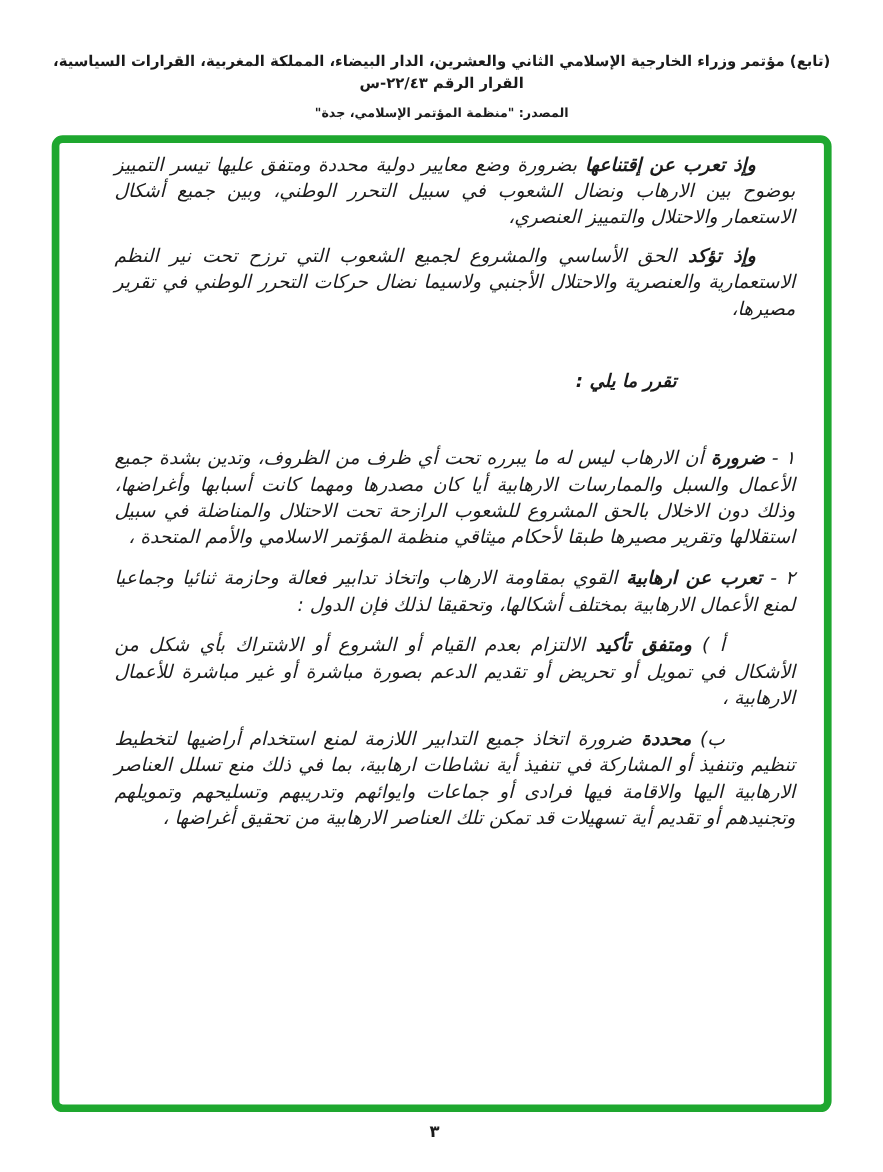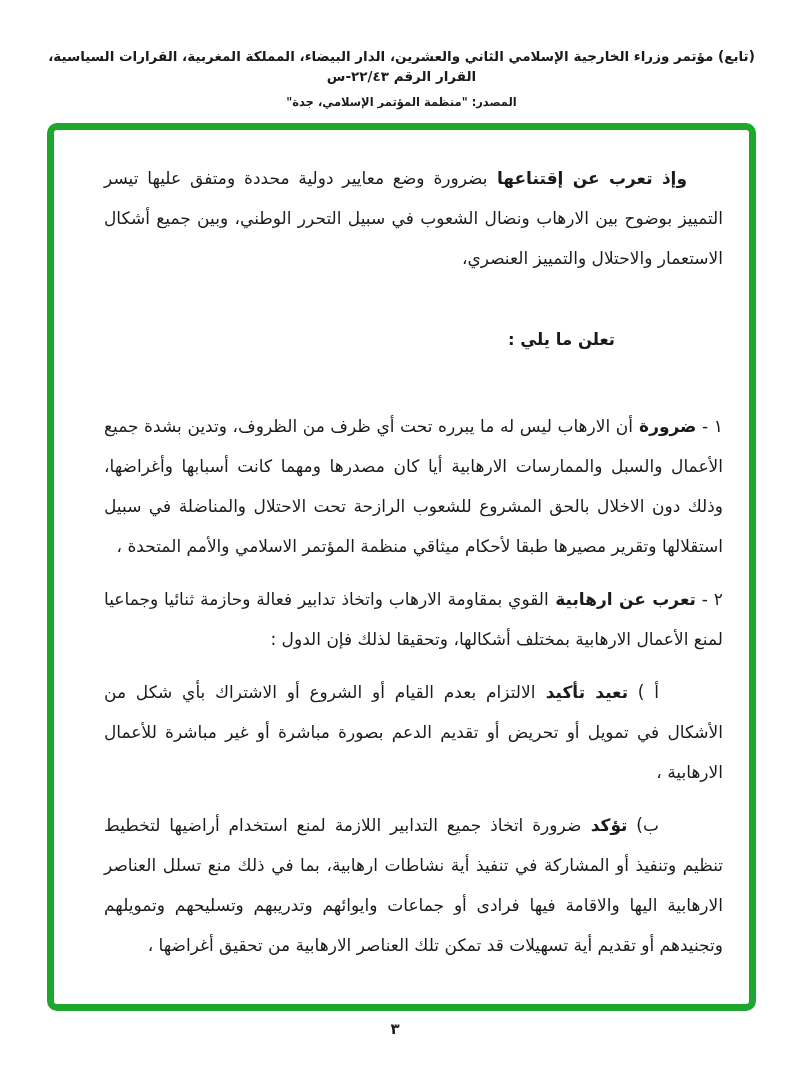--- a/index.html
+++ b/index.html
@@ -44,26 +44,27 @@
     top: 123px;
     width: 695px;
     height: 874px;
     border: 7px solid var(--green, #1ea72f);
     border-radius: 10px;
     background: #ffffff;
   }
   .doc-body {
     direction: rtl;
     position: absolute;
-    top: 28px;
+    top: 8px;
     right: 26px;
     left: 50px;
     text-align: justify;
     font-size: 17px;
-    line-height: 40px;
+    line-height: 24px;
+    font-style: italic;
   }
   p { margin: 0 0 11px 0; }
   .preamble-par { text-indent: 36px; }
   .lead { font-weight: bold; }
   .decides {
     font-weight: bold;
     text-align: right;
     padding-right: 108px;
     text-indent: 0;
     margin-top: 42px;
@@ -94,37 +95,40 @@
     <div class="header-line2">المصدر:  "منظمة المؤتمر الإسلامي، جدة"</div>
   </div>
 
   <div class="frame">
     <div class="doc-body">
 
       <p class="preamble-par">
         <span class="lead">وإذ تعرب عن إقتناعها </span><span>بضرورة وضع معايير دولية محددة ومتفق عليها تيسر التمييز بوضوح بين الارهاب ونضال الشعوب في سبيل التحرر الوطني، وبين جميع أشكال الاستعمار والاحتلال والتمييز العنصري،</span>
       </p>
 
+      <p class="preamble-par">
+        <span class="lead">وإذ تؤكد </span><span>الحق الأساسي والمشروع لجميع الشعوب التي ترزح تحت نير النظم الاستعمارية والعنصرية والاحتلال الأجنبي ولاسيما نضال حركات التحرر الوطني في تقرير مصيرها،</span>
+      </p>
 
-      <p class="decides">تعلن ما يلي :</p>
+      <p class="decides">تقرر ما يلي :</p>
 
       <p class="list-par">
         <span class="num">١ - </span><span class="lead">ضرورة </span><span>أن الارهاب ليس له ما يبرره تحت أي ظرف من الظروف، وتدين بشدة جميع الأعمال والسبل والممارسات الارهابية أيا كان مصدرها ومهما كانت أسبابها وأغراضها، وذلك دون الاخلال بالحق المشروع للشعوب الرازحة تحت الاحتلال والمناضلة في سبيل استقلالها وتقرير مصيرها طبقا لأحكام ميثاقي منظمة المؤتمر الاسلامي والأمم المتحدة ،</span>
       </p>
 
       <p class="list-par">
         <span class="num">٢ - </span><span class="lead">تعرب عن ارهابية </span><span>القوي بمقاومة الارهاب واتخاذ تدابير فعالة وحازمة ثنائيا وجماعيا لمنع الأعمال الارهابية بمختلف أشكالها، وتحقيقا لذلك فإن الدول :</span>
       </p>
 
       <p class="sub-par">
-        <span class="num">أ ) </span><span class="lead">تعيد تأكيد </span><span>الالتزام بعدم القيام أو الشروع أو الاشتراك بأي شكل من الأشكال في تمويل أو تحريض أو تقديم الدعم بصورة مباشرة أو غير مباشرة للأعمال الارهابية ،</span>
+        <span class="num">أ ) </span><span class="lead">ومتفق تأكيد </span><span>الالتزام بعدم القيام أو الشروع أو الاشتراك بأي شكل من الأشكال في تمويل أو تحريض أو تقديم الدعم بصورة مباشرة أو غير مباشرة للأعمال الارهابية ،</span>
       </p>
 
       <p class="sub-par">
-        <span class="num">ب) </span><span class="lead">تؤكد </span><span>ضرورة اتخاذ جميع التدابير اللازمة لمنع استخدام أراضيها لتخطيط تنظيم وتنفيذ أو المشاركة في تنفيذ أية نشاطات ارهابية، بما في ذلك منع تسلل العناصر الارهابية اليها والاقامة فيها فرادى أو جماعات وايوائهم وتدريبهم وتسليحهم وتمويلهم وتجنيدهم أو تقديم أية تسهيلات قد تمكن تلك العناصر الارهابية من تحقيق أغراضها ،</span>
+        <span class="num">ب) </span><span class="lead">محددة </span><span>ضرورة اتخاذ جميع التدابير اللازمة لمنع استخدام أراضيها لتخطيط تنظيم وتنفيذ أو المشاركة في تنفيذ أية نشاطات ارهابية، بما في ذلك منع تسلل العناصر الارهابية اليها والاقامة فيها فرادى أو جماعات وايوائهم وتدريبهم وتسليحهم وتمويلهم وتجنيدهم أو تقديم أية تسهيلات قد تمكن تلك العناصر الارهابية من تحقيق أغراضها ،</span>
       </p>
 
     </div>
   </div>
 
   <div class="page-number">٣</div>
 
 </div>
 
 </body></html>

